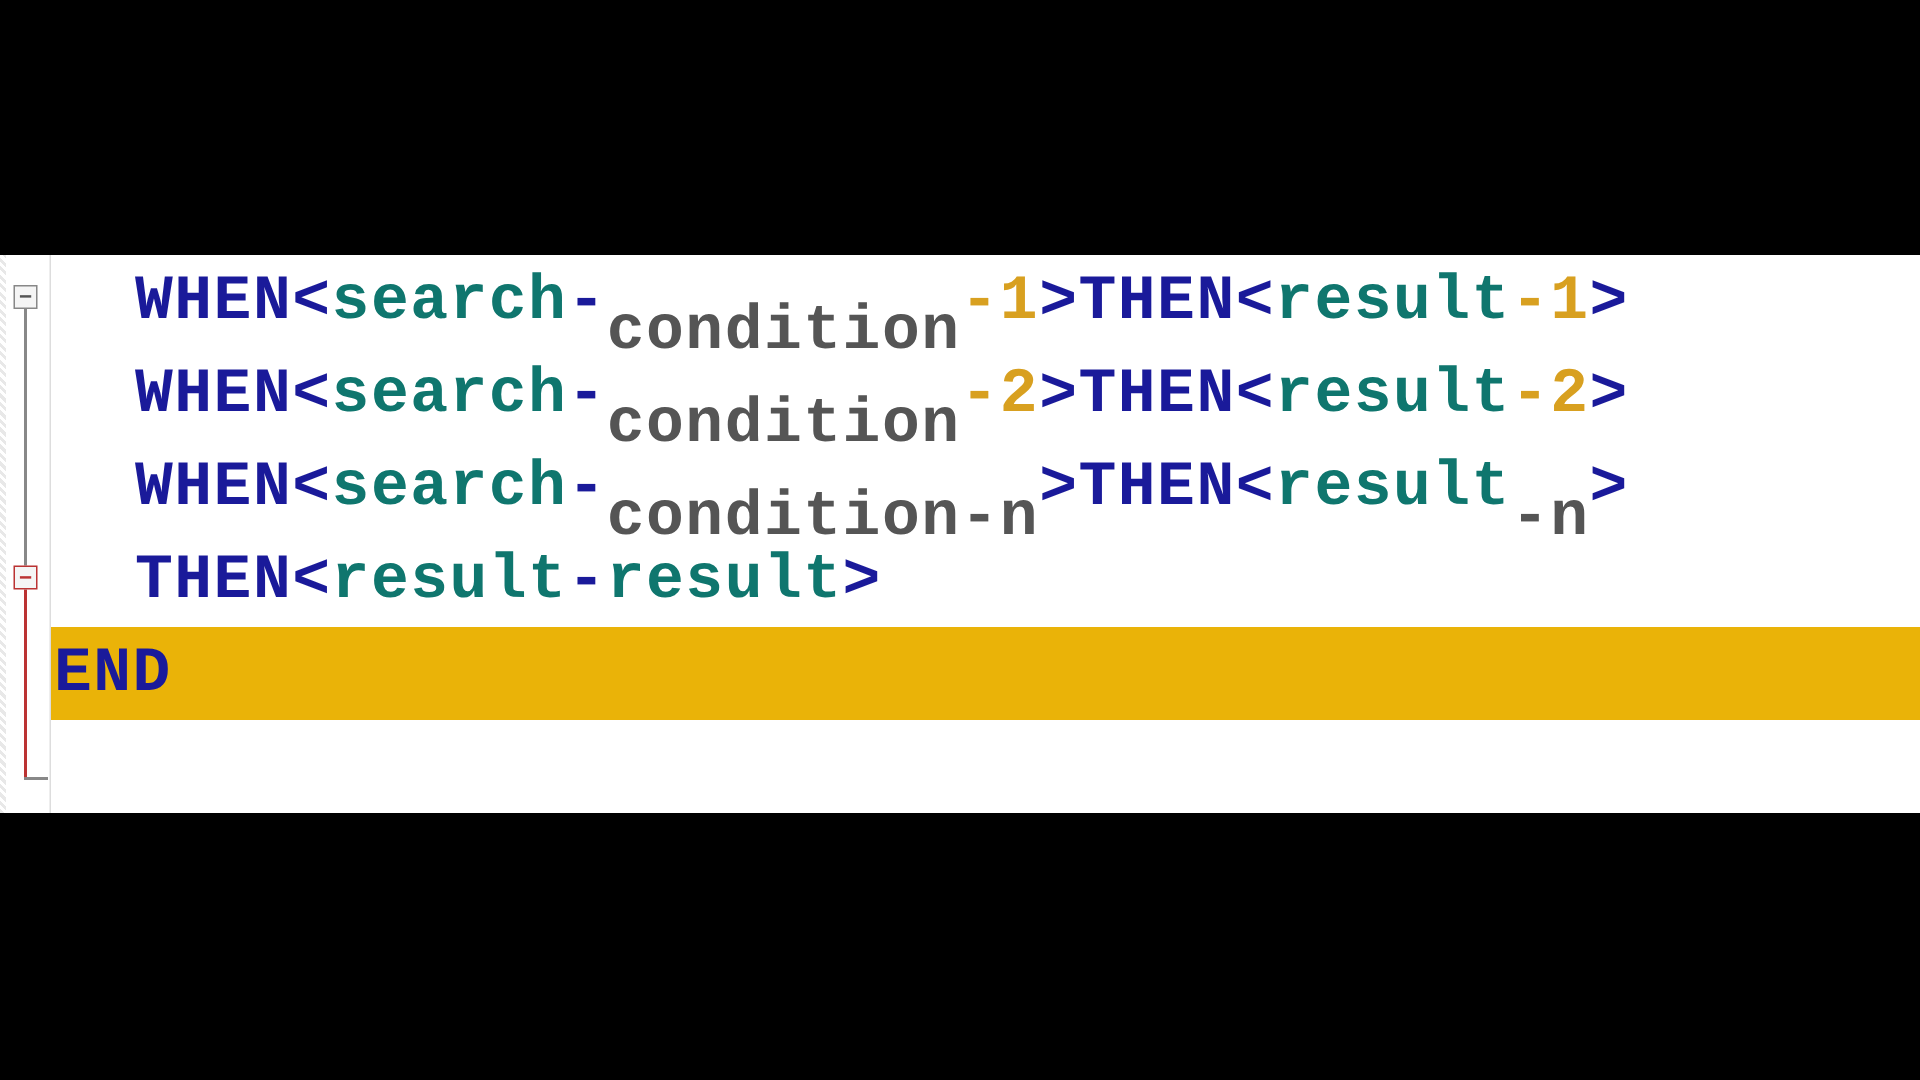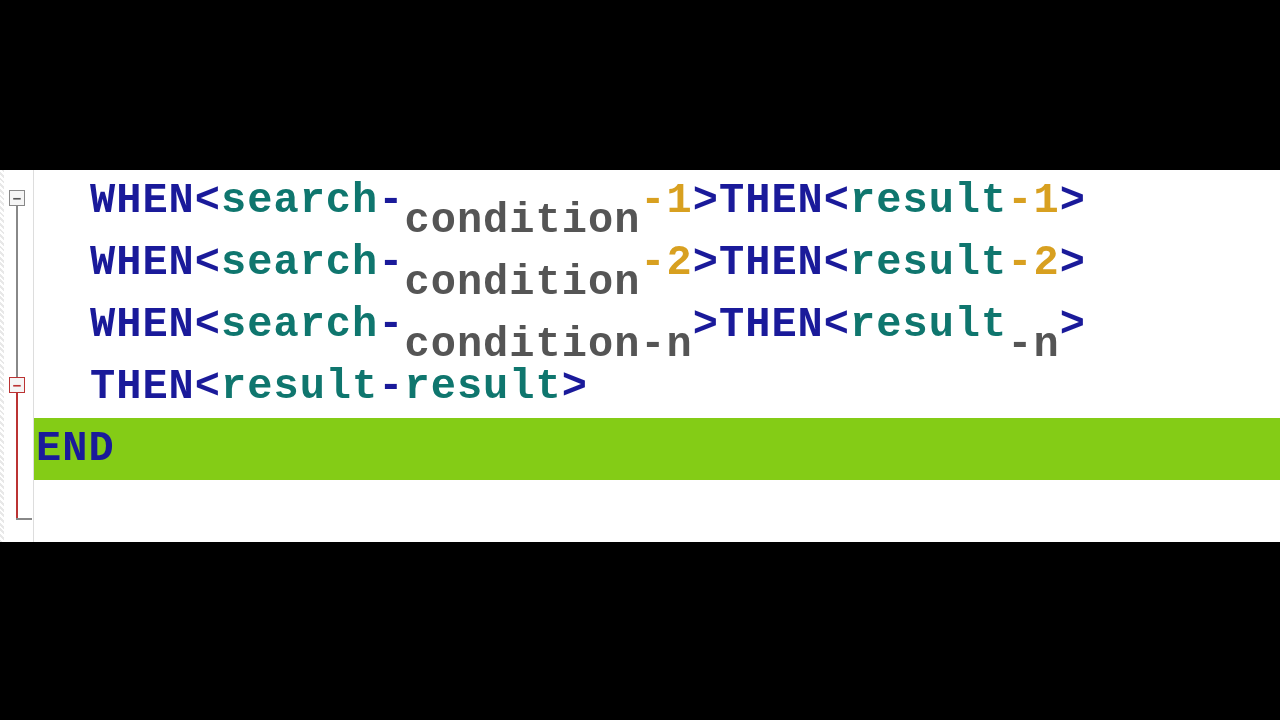--- a/index.html
+++ b/index.html
@@ -90,21 +90,21 @@
     height: 62px;
     display: flex;
     align-items: center;
     font-size: 42px;
     font-weight: bold;
     white-space: pre;
     padding-left: 2px;
     letter-spacing: 1px;
   }
   .line.highlighted {
-    background: #84cc16;
+    background: #eab308;
   }
   .kw { color: #1a1a9a; }
   .bracket { color: #1a1a9a; font-weight: bold; }
   .ident { color: #0f766e; }
   .ident-gray { color: #555; font-weight: bold; margin-top: 40px; }
   .dash { color: #1a1a9a; }
   .num { color: #d8a020; }
   .indent { display: inline-block; width: 54px; }
 </style>
 </head>

